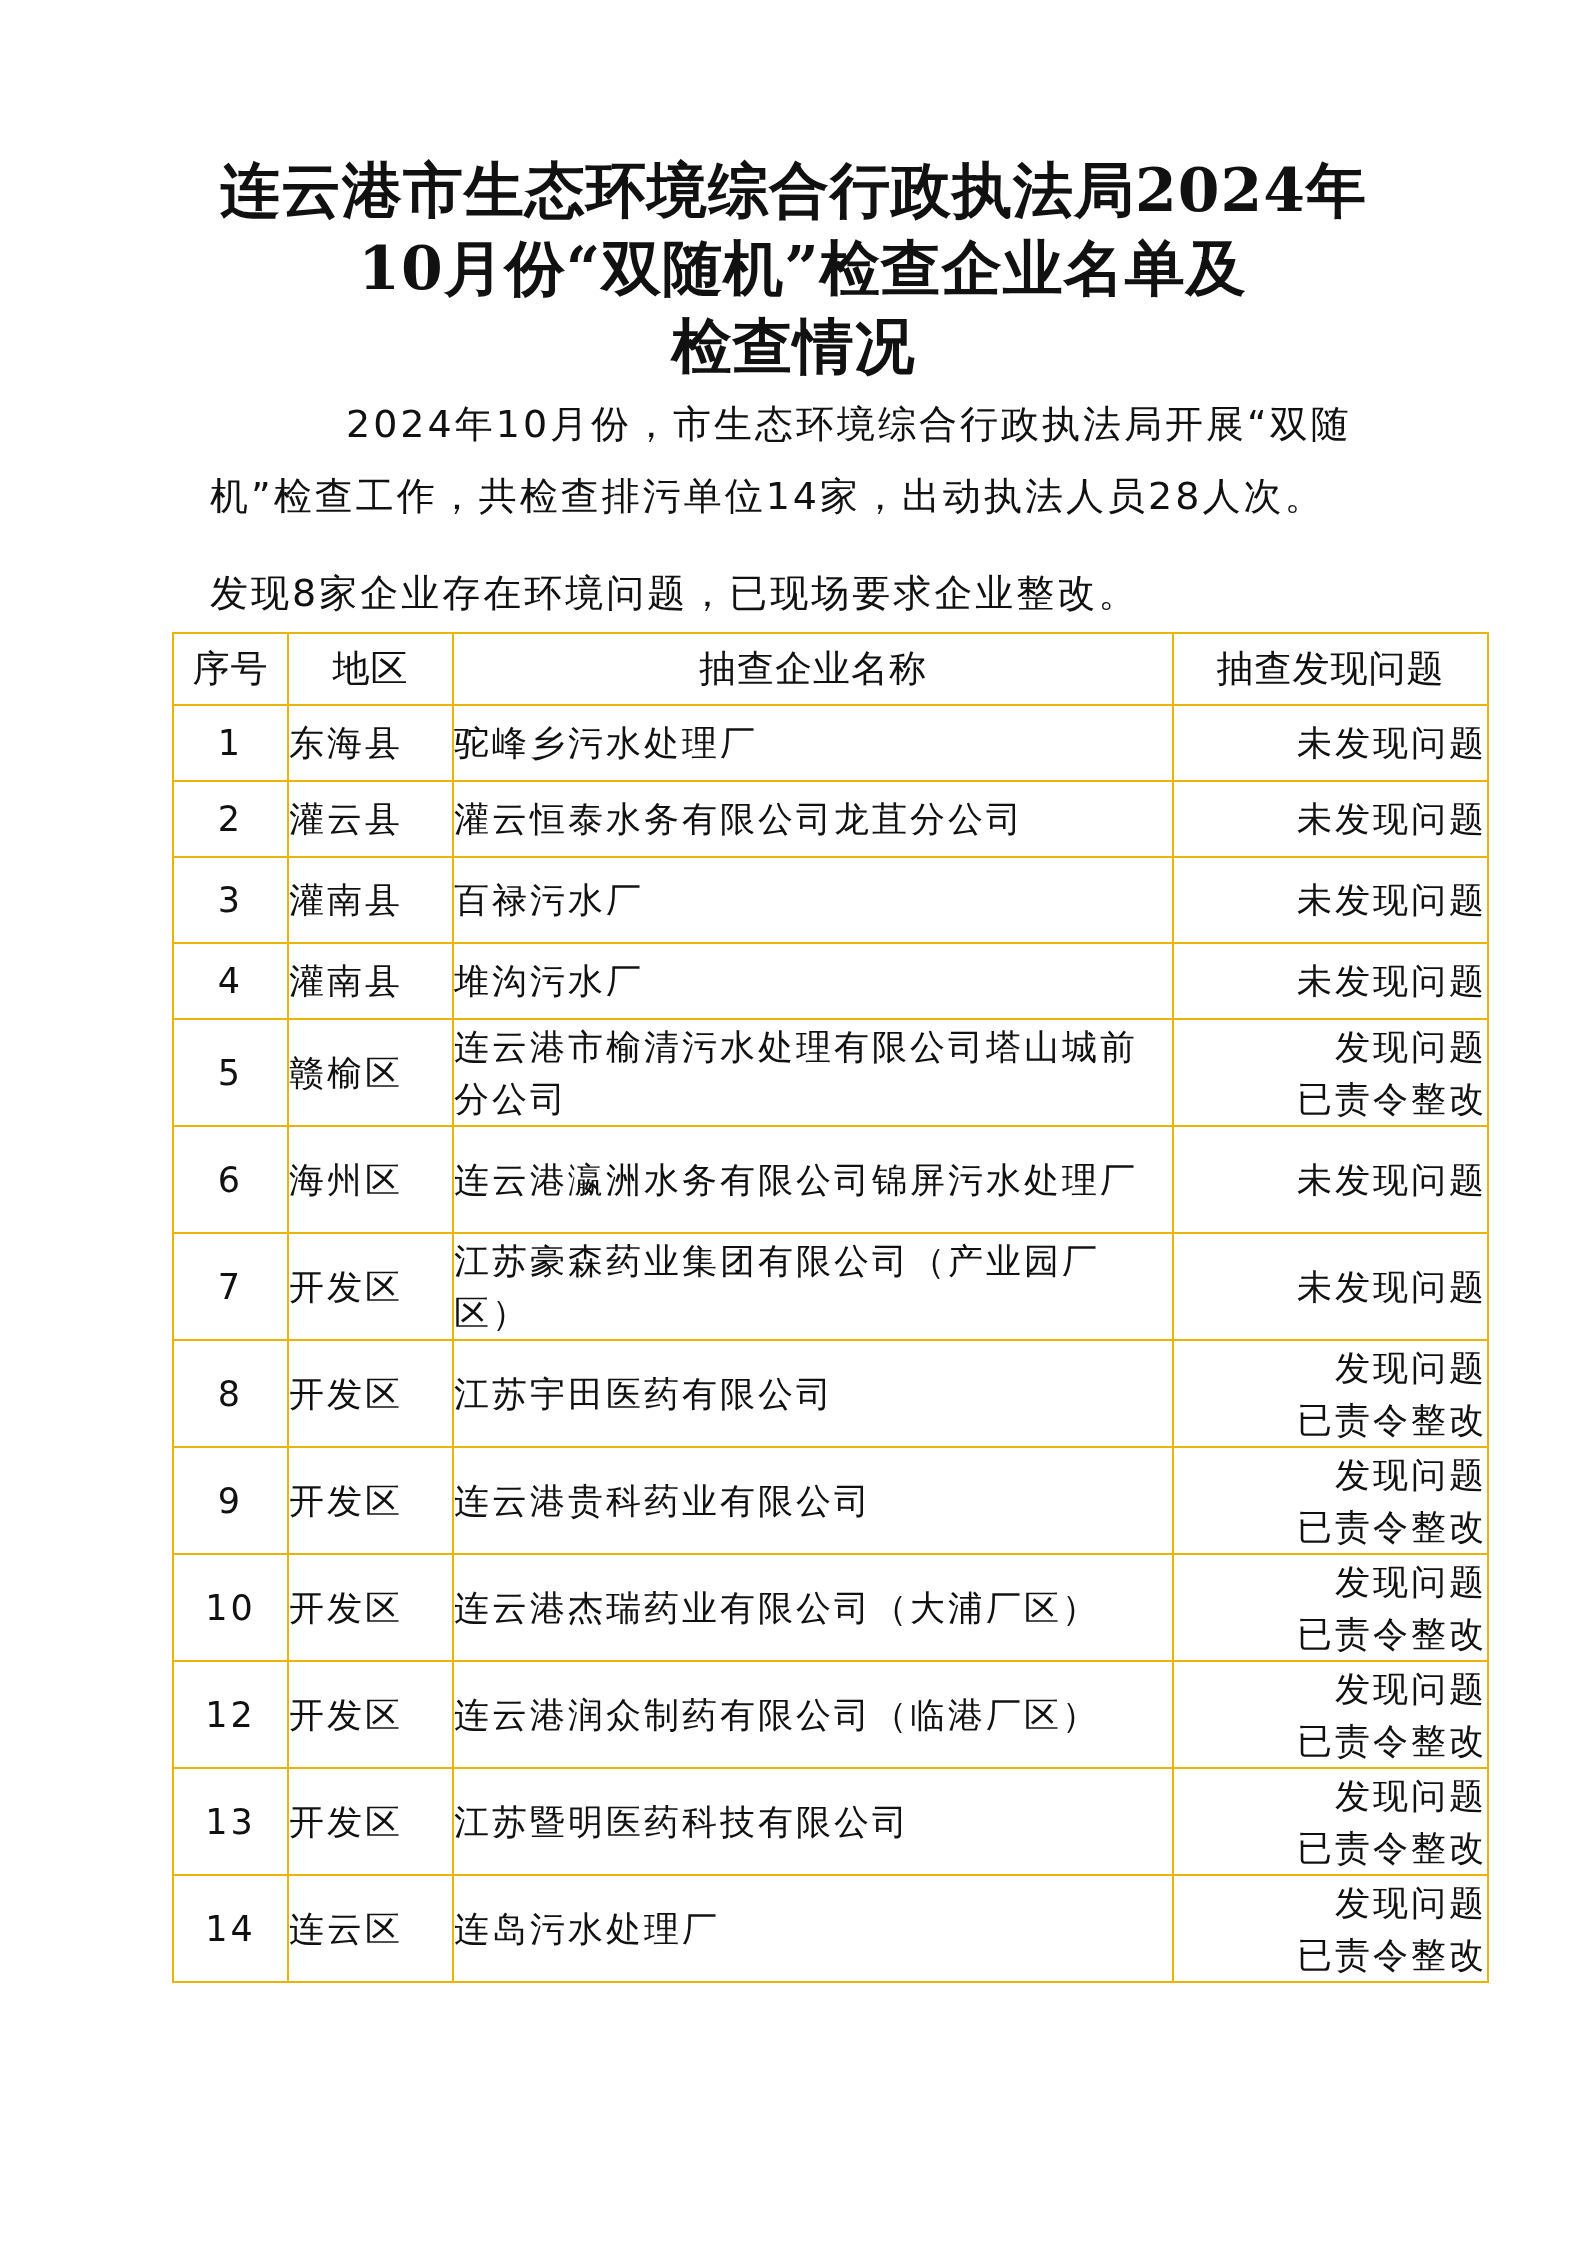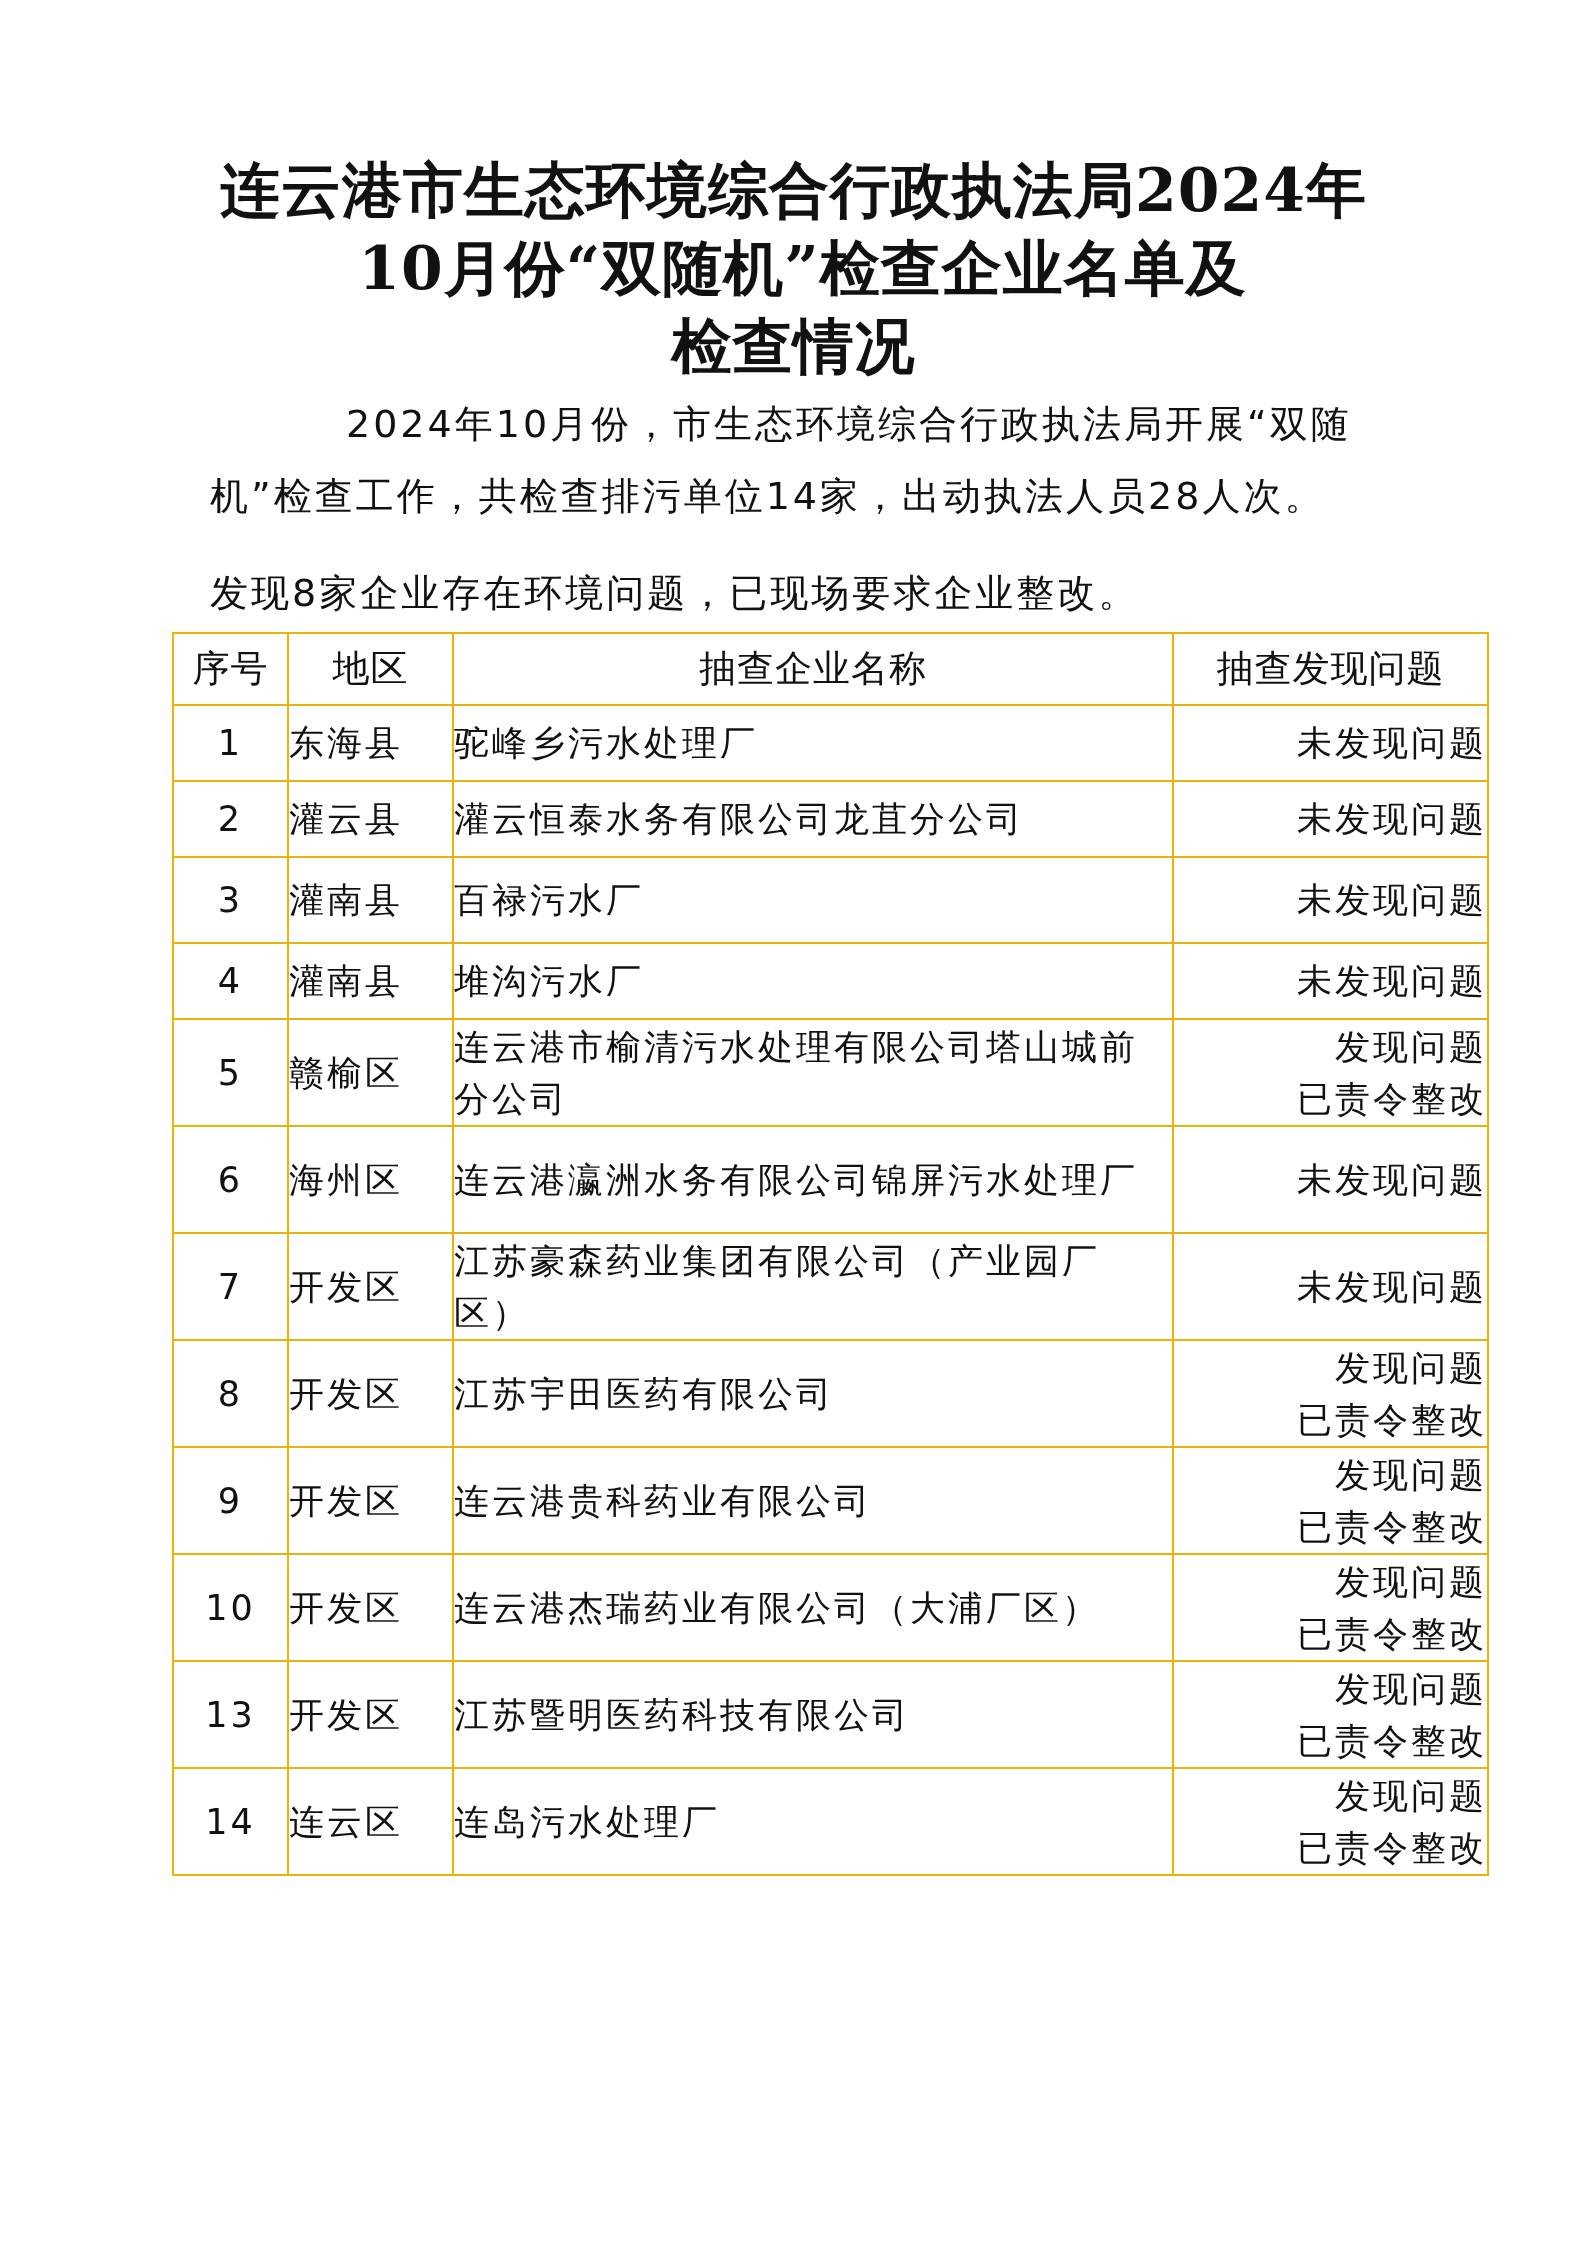--- a/index.html
+++ b/index.html
@@ -207,20 +207,29 @@
       <tr class="h-tall">
         <td class="no">10</td>
         <td class="area">开发区</td>
         <td class="name">连云港杰瑞药业有限公司（大浦厂区）</td>
         <td class="result">
           <span class="result-line">发现问题</span>
           <span class="result-line">已责令整改</span>
         </td>
       </tr>
       <tr class="h-tall">
+        <td class="no">12</td>
+        <td class="area">开发区</td>
+        <td class="name">连云港润众制药有限公司（临港厂区）</td>
+        <td class="result">
+          <span class="result-line">发现问题</span>
+          <span class="result-line">已责令整改</span>
+        </td>
+      </tr>
+      <tr class="h-tall">
         <td class="no">13</td>
         <td class="area">开发区</td>
         <td class="name">江苏暨明医药科技有限公司</td>
         <td class="result">
           <span class="result-line">发现问题</span>
           <span class="result-line">已责令整改</span>
         </td>
       </tr>
       <tr class="h-tall">
         <td class="no">14</td>

